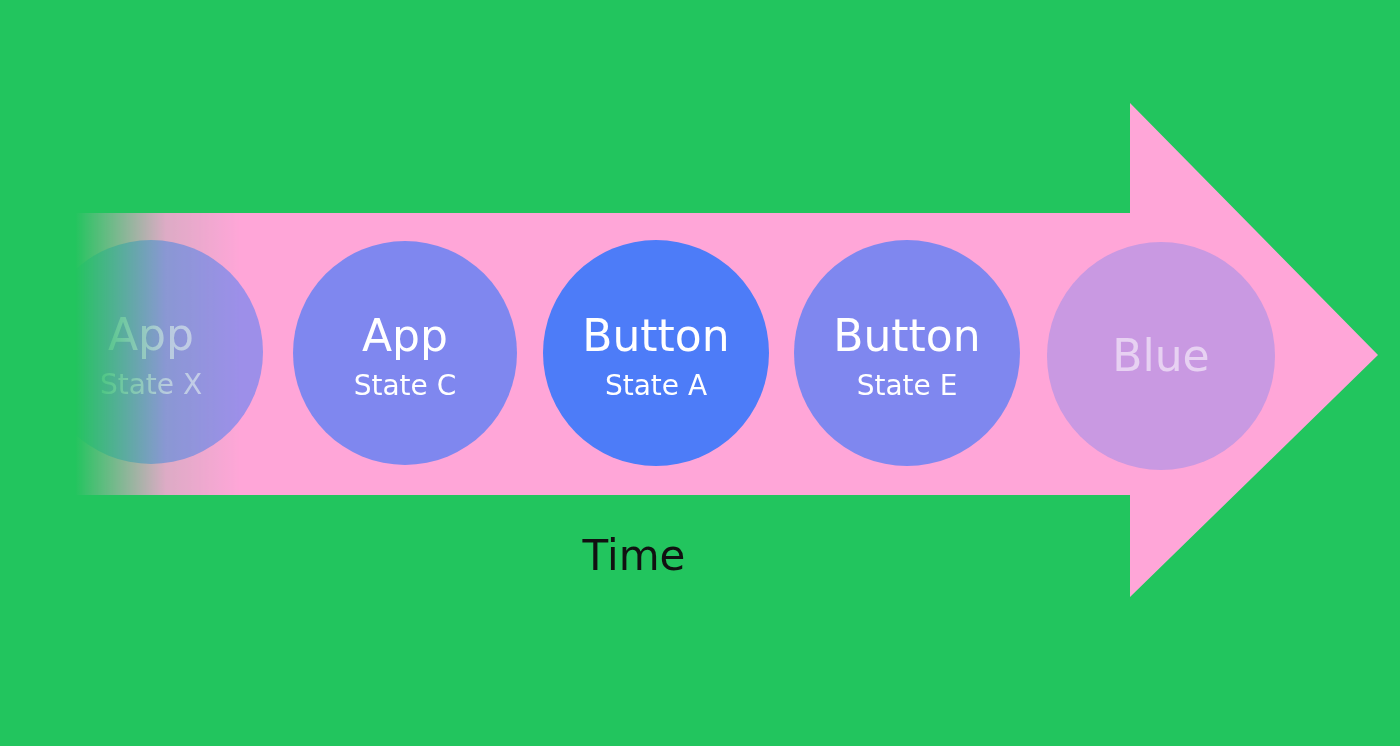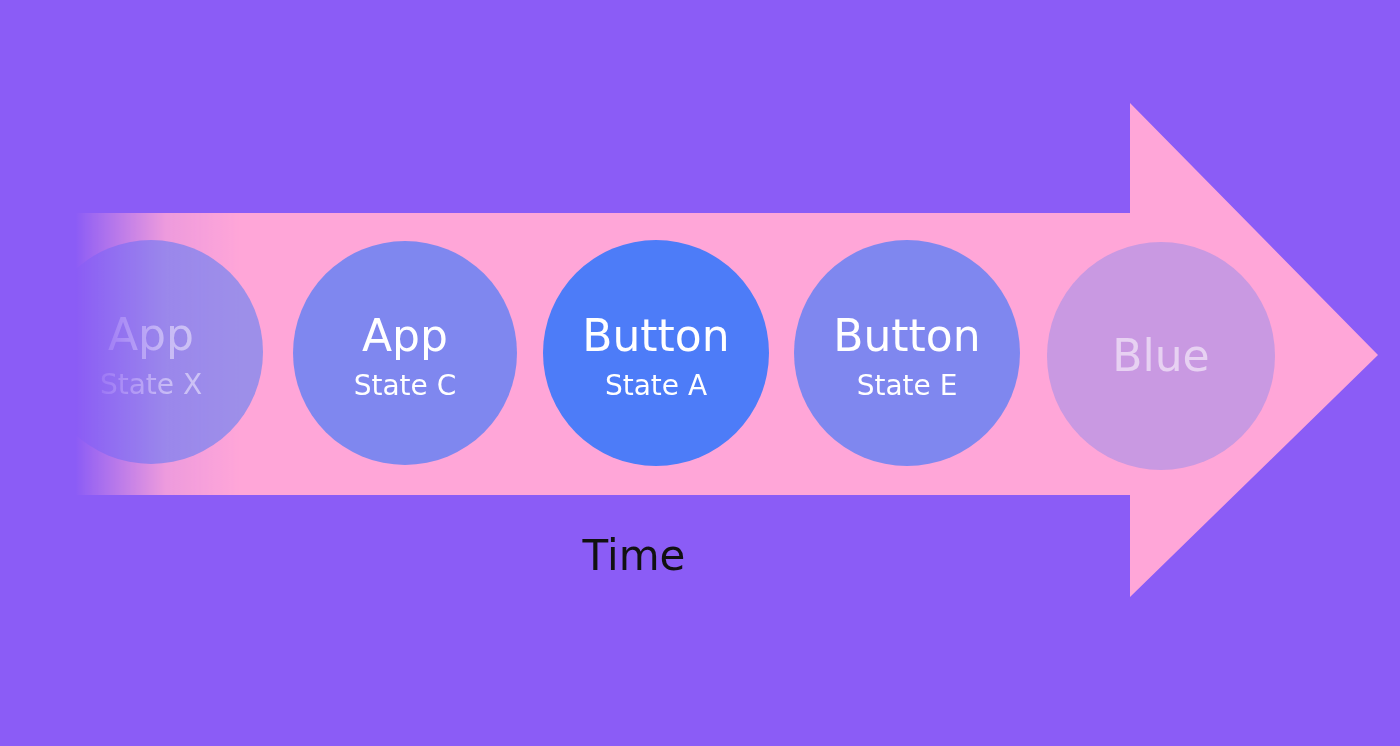--- a/index.html
+++ b/index.html
@@ -41,21 +41,21 @@
   .axis-caption {
     font-family: "DejaVu Sans", sans-serif;
     font-weight: 400;
     font-size: 42px;
     fill: #111111;
   }
 </style>
 </head>
 <body>
 
-<div id="stage" style="background: #8b5cf6;">
+<div id="stage" style="background: #22c55e;">
 
   <svg id="diagram-svg" viewBox="0 0 1400 746">
     <defs>
 
       <linearGradient id="fade-left-grad" x1="0" y1="0" x2="1" y2="0">
         <stop offset="0%" stop-color="#000000"></stop>
         <stop offset="10%" stop-color="#2a2a2a"></stop>
         <stop offset="55%" stop-color="#d8d8d8"></stop>
         <stop offset="100%" stop-color="#ffffff"></stop>
       </linearGradient>

